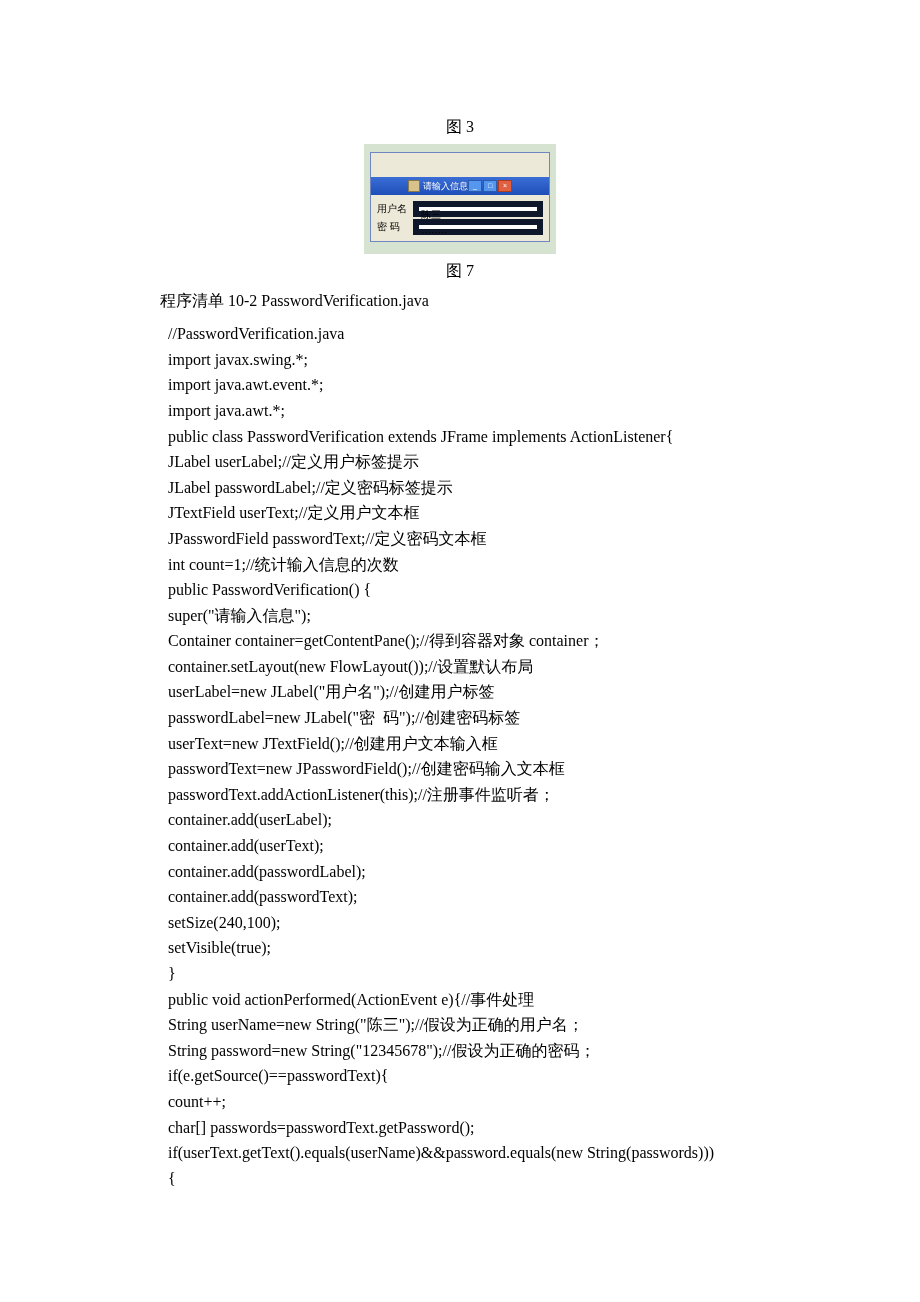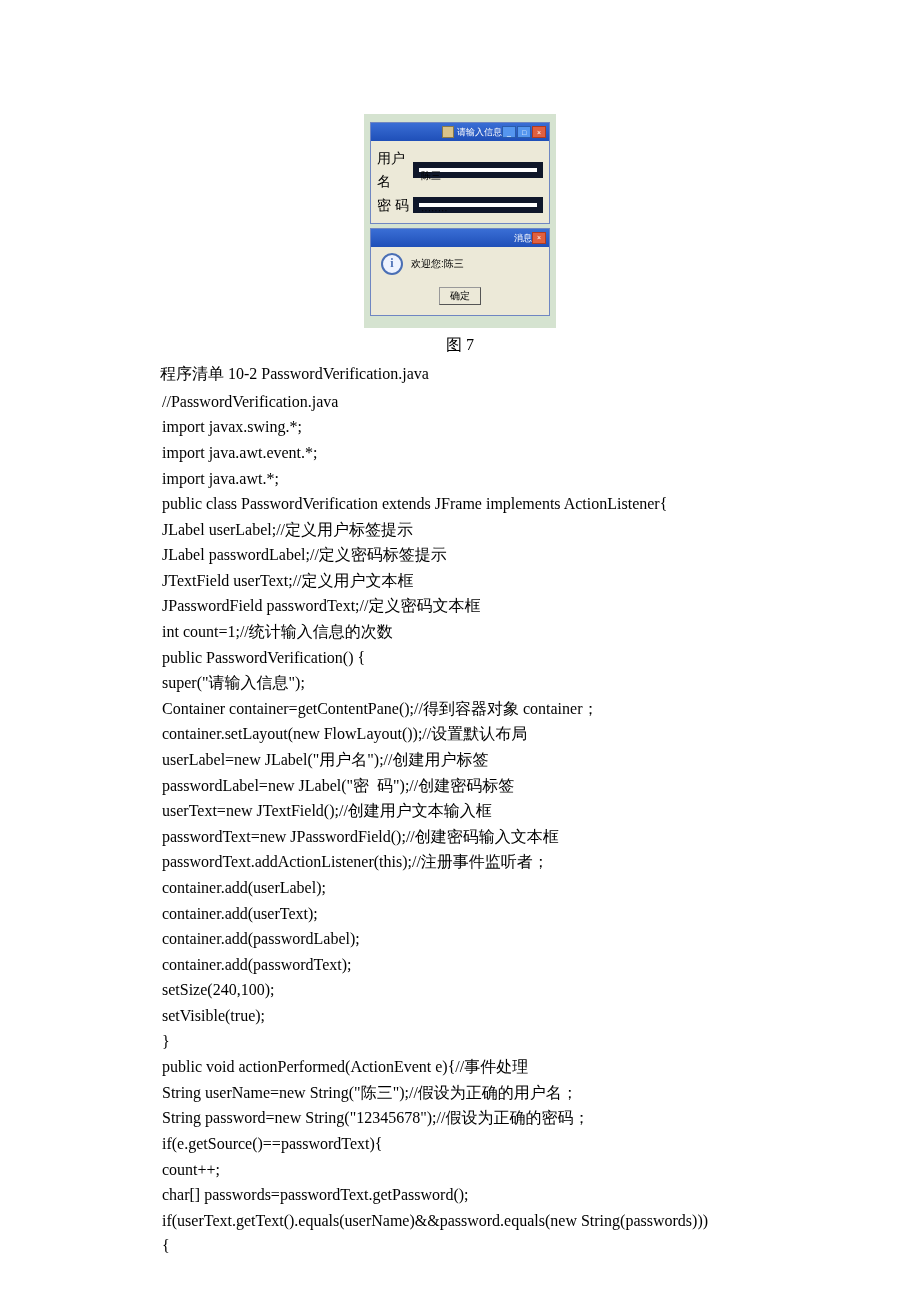--- a/index.html
+++ b/index.html
@@ -36,21 +36,22 @@
     background: #ece9d8;
     margin-bottom: 4px;
   }
   .titlebar {
     background: linear-gradient(#3a6ed5, #1f4fb8);
     color: #fff;
     font-size: 9px;
     padding: 2px 3px;
     display: flex;
     align-items: center;
-    justify-content: flex-end;
+    justify-content: center;
+    margin-top: 24px;
   }
   .titlebar .title-left {
     display: flex;
     align-items: center;
     gap: 3px;
   }
   .java-icon {
     width: 10px; height: 10px;
     background: #d9c38a;
     border: 1px solid #8a7a4a;
@@ -75,21 +76,21 @@
   .win-body {
     padding: 4px 6px;
   }
   .form-row {
     display: flex;
     align-items: center;
     gap: 4px;
     margin: 2px 0;
   }
   .form-row label {
-    font-size: 14px;
+    font-size: 10px;
     width: 32px;
     color: #000;
   }
   .form-row .field {
     flex: 1;
     background: #fff;
     border: 6px solid #0f172a;
     height: 16px;
     font-size: 10px;
     padding: 0 2px;
@@ -124,33 +125,34 @@
   }
   .ok-btn {
     font-size: 10px;
     padding: 1px 10px;
     background: #ece9d8;
     border: 1px solid #999;
     border-bottom-color: #555;
     border-right-color: #555;
   }
   pre.code {
-    margin: 2px;
+    margin: 8px;
     font-family: "SimSun", "Times New Roman", serif;
     font-size: 16px;
     line-height: 1.6;
     white-space: pre-wrap;
     word-break: break-word;
   }
 </style>
 </head>
 <body>
 
 <div class="page">
 
+  <div class="figure-caption">图 3</div>
 
   <div class="screenshot-wrap">
     <div class="screenshot">
 
       <div class="win">
         <div class="titlebar">
           <span class="title-left">
             <span class="java-icon"></span>
             <span>请输入信息</span>
           </span>
@@ -165,37 +167,20 @@
             <label>用户名</label>
             <div class="field">陈三</div>
           </div>
           <div class="form-row">
             <label>密  码</label>
             <div class="field">········</div>
           </div>
         </div>
       </div>
 
-      <div class="win">
-        <div class="titlebar">
-          <span>消息</span>
-          <span class="win-btns">
-            <span class="win-btn close">×</span>
-          </span>
-        </div>
-        <div class="dialog-body">
-          <div class="msg-row">
-            <span class="info-icon">i</span>
-            <span>欢迎您:陈三</span>
-          </div>
-          <div class="btn-row">
-            <button class="ok-btn">确定</button>
-          </div>
-        </div>
-      </div>
     </div>
   </div>
 
   <div class="figure-caption">图 7</div>
 
   <div>程序清单  10-2    PasswordVerification.java</div>
 
   <pre class="code" id="code-block">//PasswordVerification.java
 import javax.swing.*;
 import java.awt.event.*;

